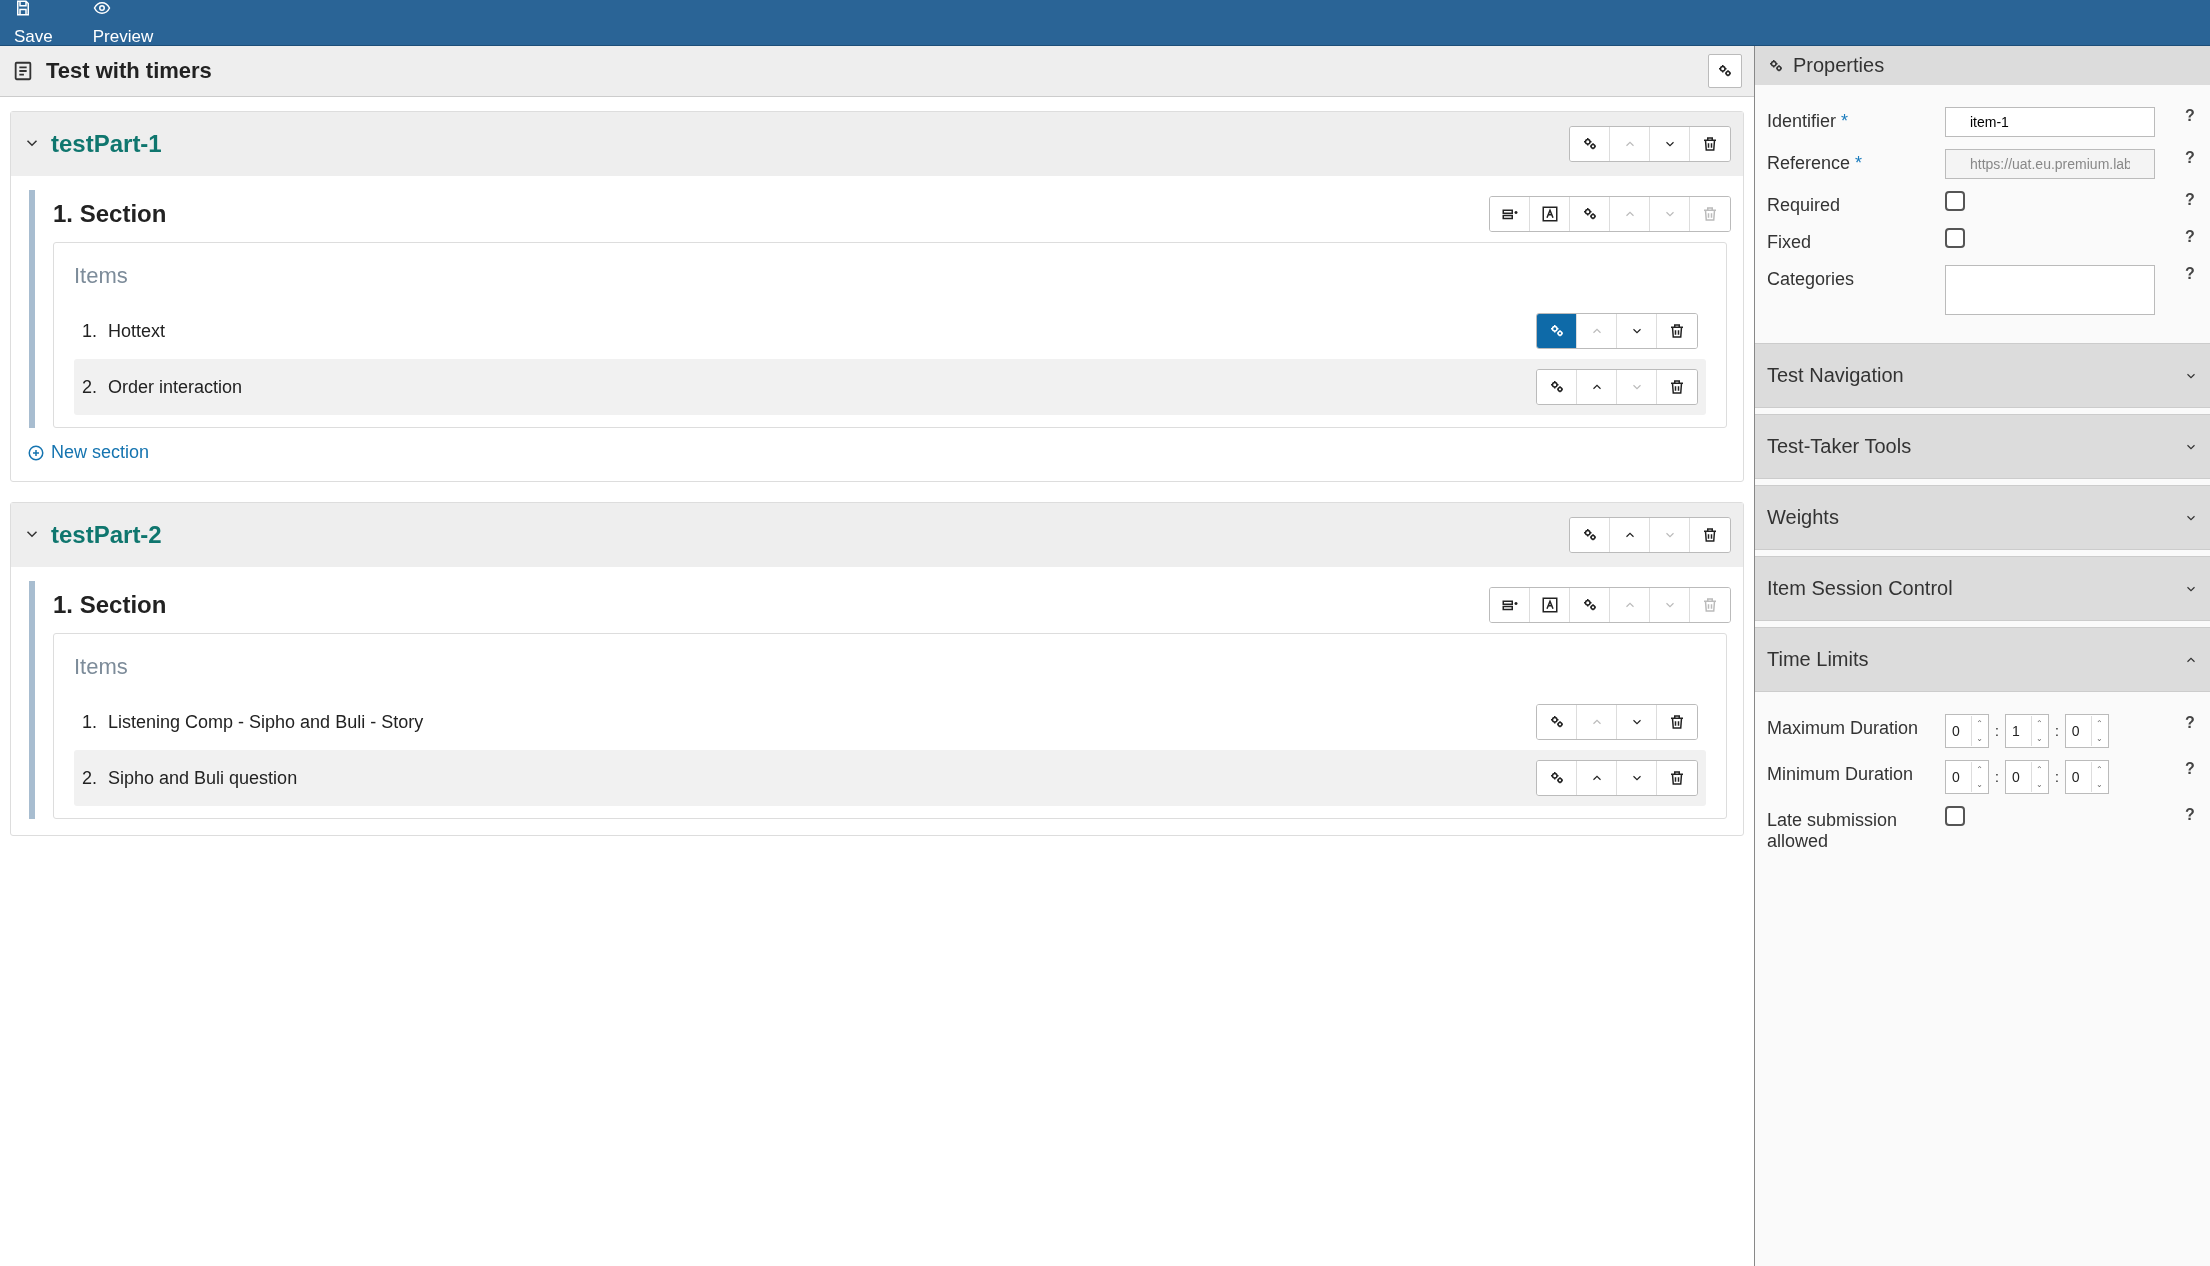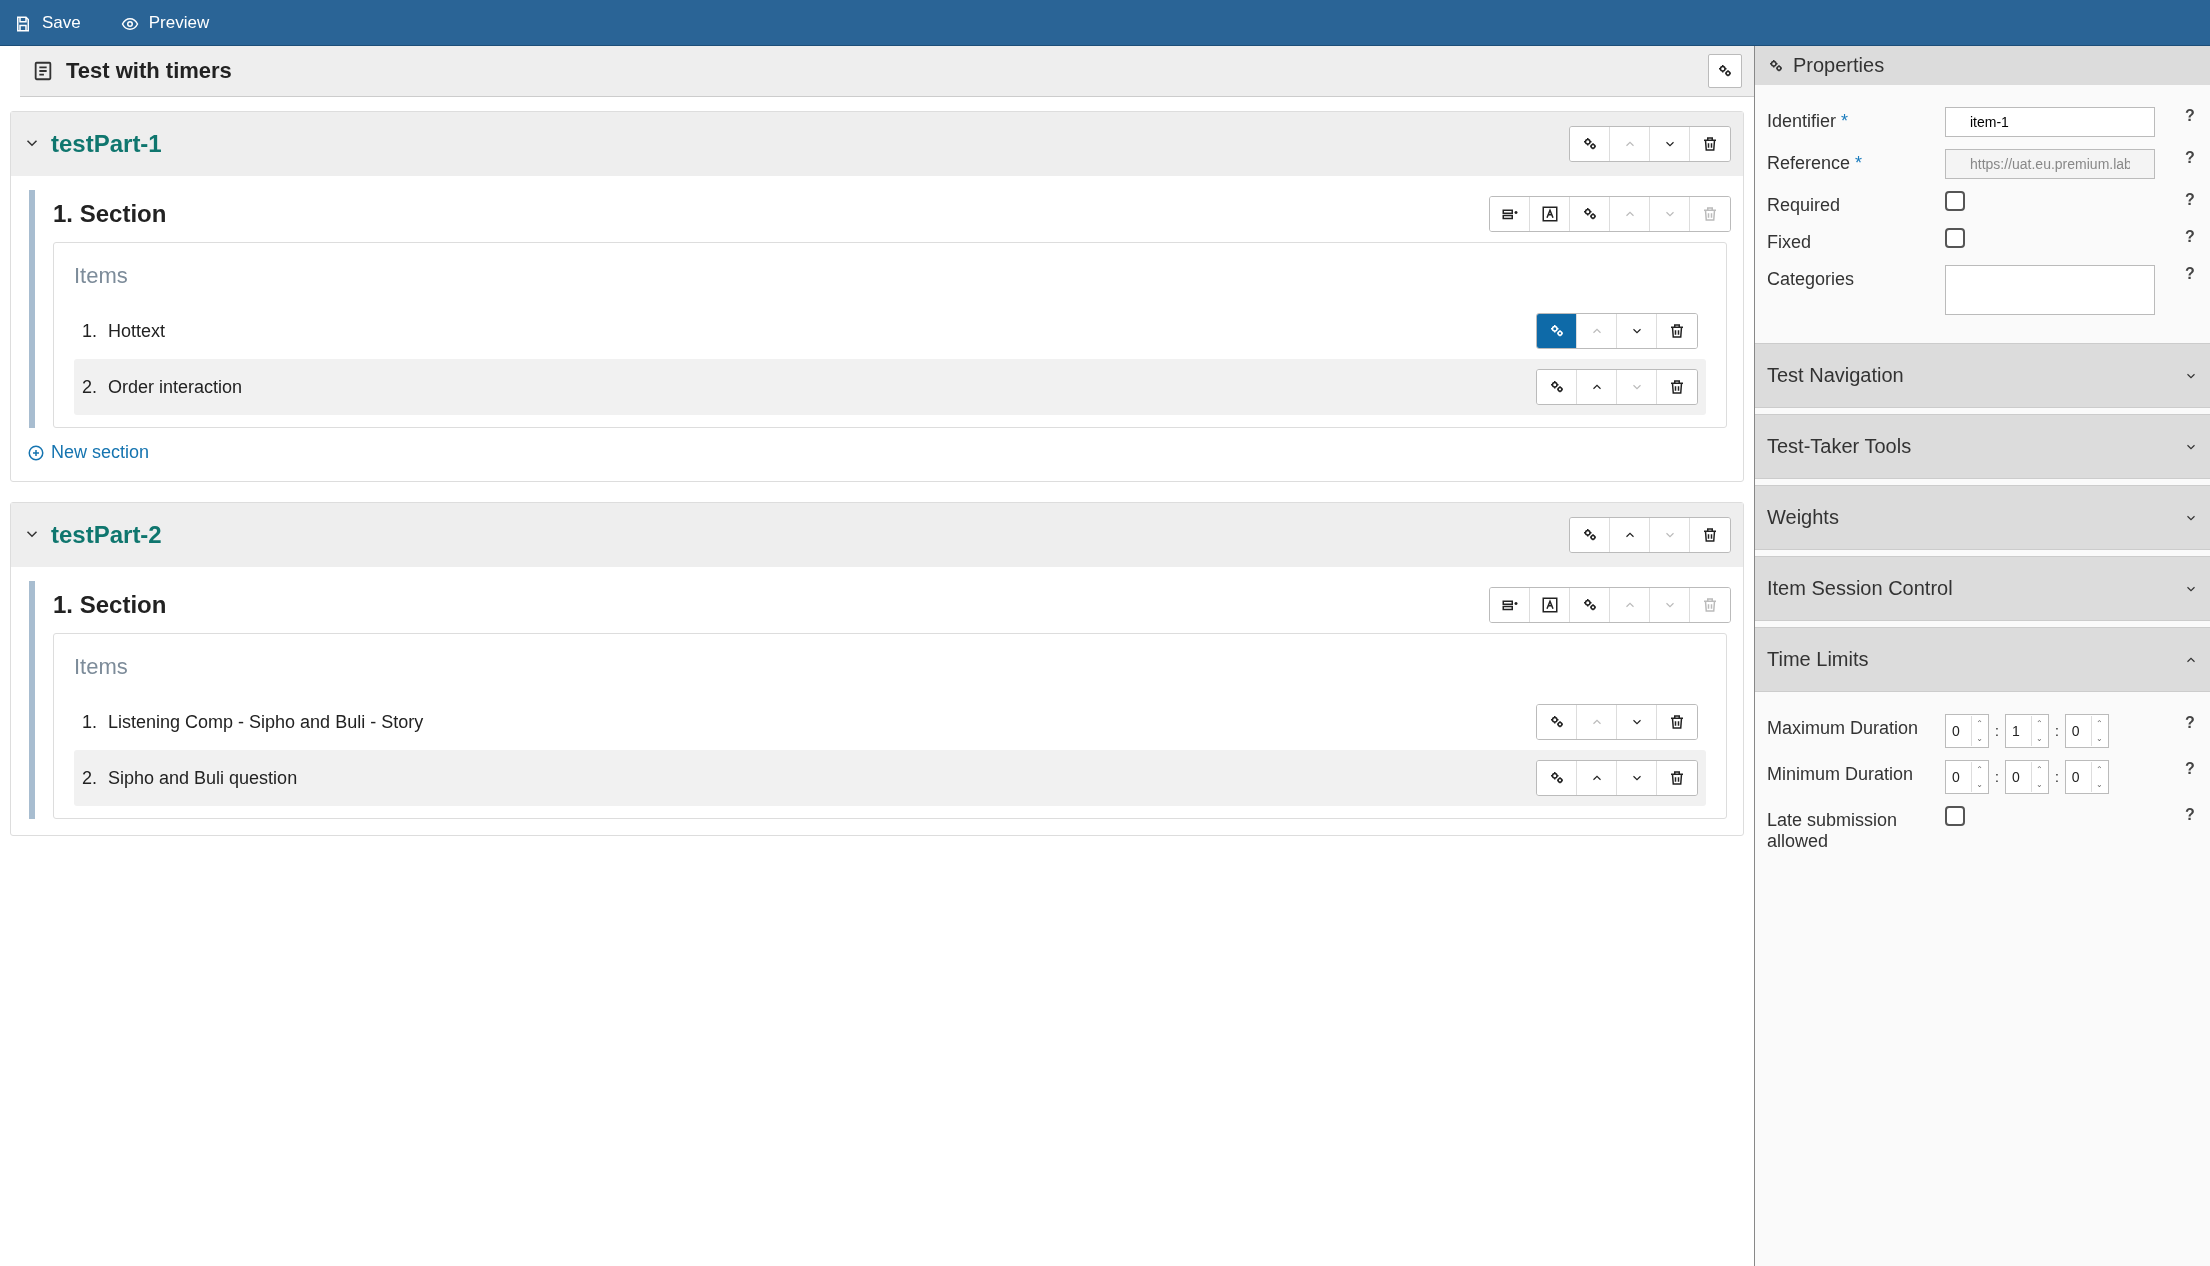--- a/index.html
+++ b/index.html
@@ -14,37 +14,37 @@
     color: #fff;
     height: 46px;
     display: flex;
     align-items: center;
     padding: 0 14px;
     gap: 40px;
     border-bottom: 1px solid #1d4e78;
   }
   .topbar .tb-item {
     display: flex;
-    align-items: flex-end;
+    align-items: flex-start;
     gap: 10px;
     cursor: pointer;
     font-size: 17px;
+    flex-direction: column;
   }
   .layout { display: flex; width: 100%; height: calc(100vh - 46px); }
   .main-pane { flex: 1; border-right: 1px solid #888; overflow-y: auto; background:#fff; min-width: 600px;}
   .props-pane { width: 455px; background: #fafafa; overflow-y:auto; }
 
   .title-bar {
     background: #eeeeee;
     border-bottom: 1px solid #ccc;
     display: flex;
     align-items: center;
     padding: 8px 12px;
     gap: 12px;
-    margin-left: 20px;
   }
   .title-bar .t-title { font-size: 22px; font-weight: 600; flex:1; }
   .sq-btn {
     width: 34px; height: 34px;
     border: 1px solid #bbb;
     background: #fff;
     display:flex; align-items:center; justify-content:center;
     cursor:pointer;
     border-radius:2px;
   }

